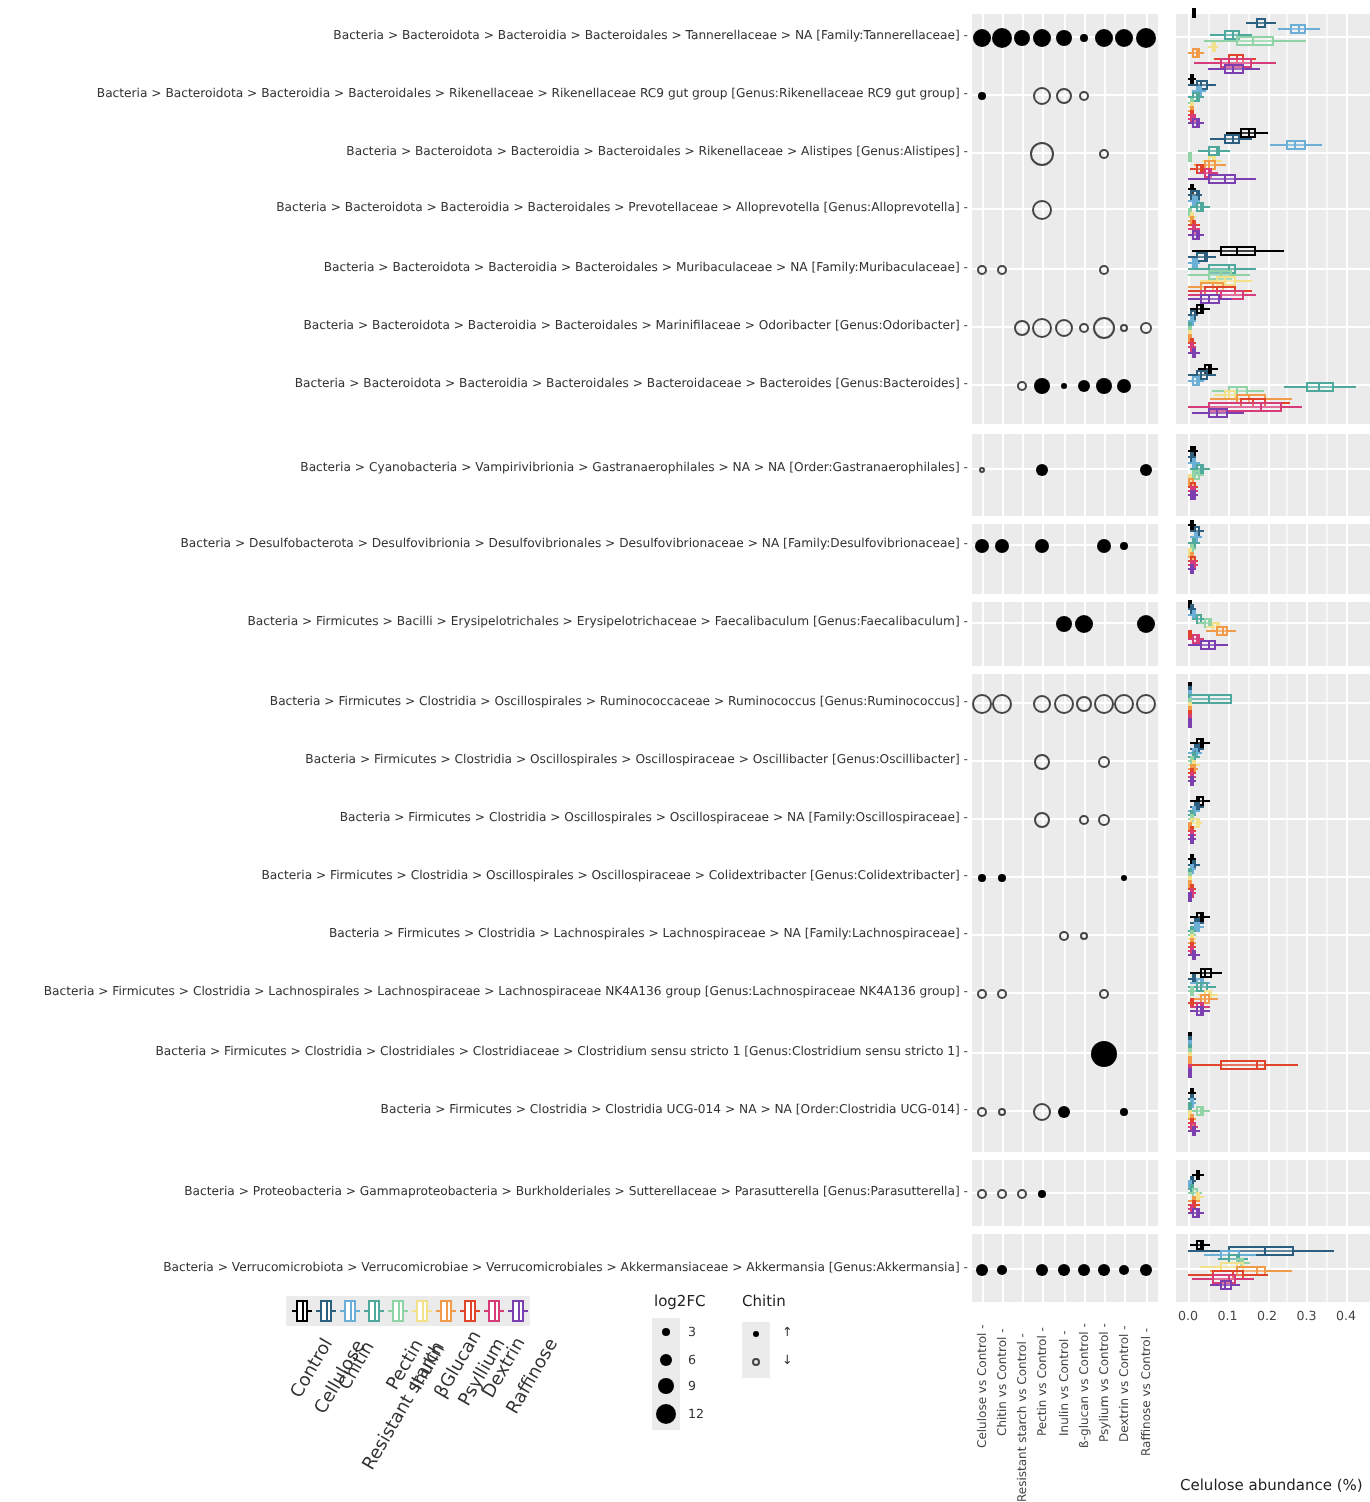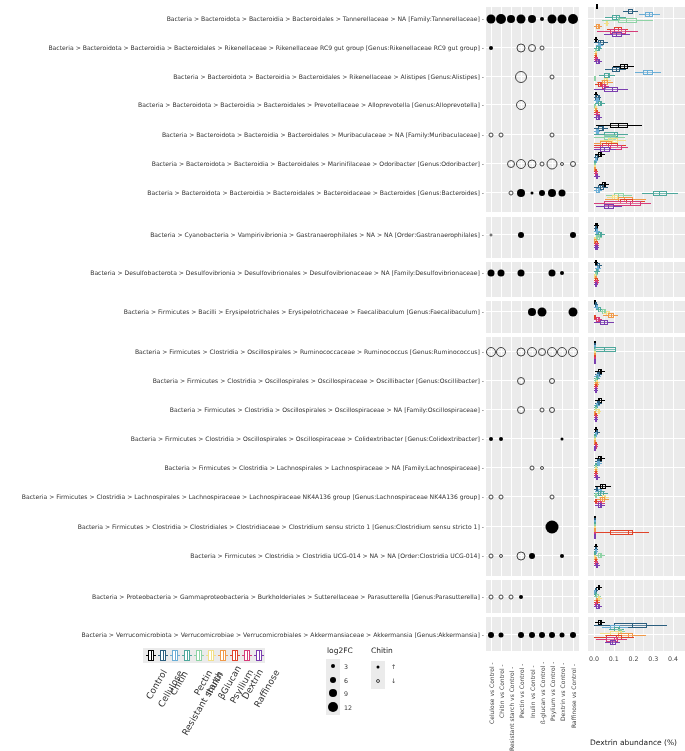--- a/index.html
+++ b/index.html
@@ -35,21 +35,21 @@
 <div class="legend-txt" style="left:344px;top:663px;">3</div>
 <div class="legend-txt" style="left:344px;top:677px;">6</div>
 <div class="legend-txt" style="left:344px;top:690px;">9</div>
 <div class="legend-txt" style="left:344px;top:704px;">12</div>
 
 <div class="legend-title" style="left:371px;top:646px;">Chitin</div>
 <div style="position:absolute;left:371px;top:661px;width:14px;height:28px;background:#ebebeb;"></div>
 <div class="legend-txt" style="left:391px;top:663px;">↑</div>
 <div class="legend-txt" style="left:391px;top:677px;">↓</div>
 
-<div style="position:absolute;left:590px;top:738px;font-size:7.5px;color:#222;">Dextrin abundance (%)</div>
+<div style="position:absolute;left:590px;top:738px;font-size:7.5px;color:#222;">Celulose abundance (%)</div>
 
 <div class="panel" style="left: 486px; top: 7px; width: 93px; height: 205px;">
     <div class="vgrid" style="left: 5px;"></div>
     <div class="vgrid" style="left: 15px;"></div>
     <div class="vgrid" style="left: 25px;"></div>
     <div class="vgrid" style="left: 35px;"></div>
     <div class="vgrid" style="left: 46px;"></div>
     <div class="vgrid" style="left: 56px;"></div>
     <div class="vgrid" style="left: 66px;"></div>
     <div class="vgrid" style="left: 76px;"></div>

